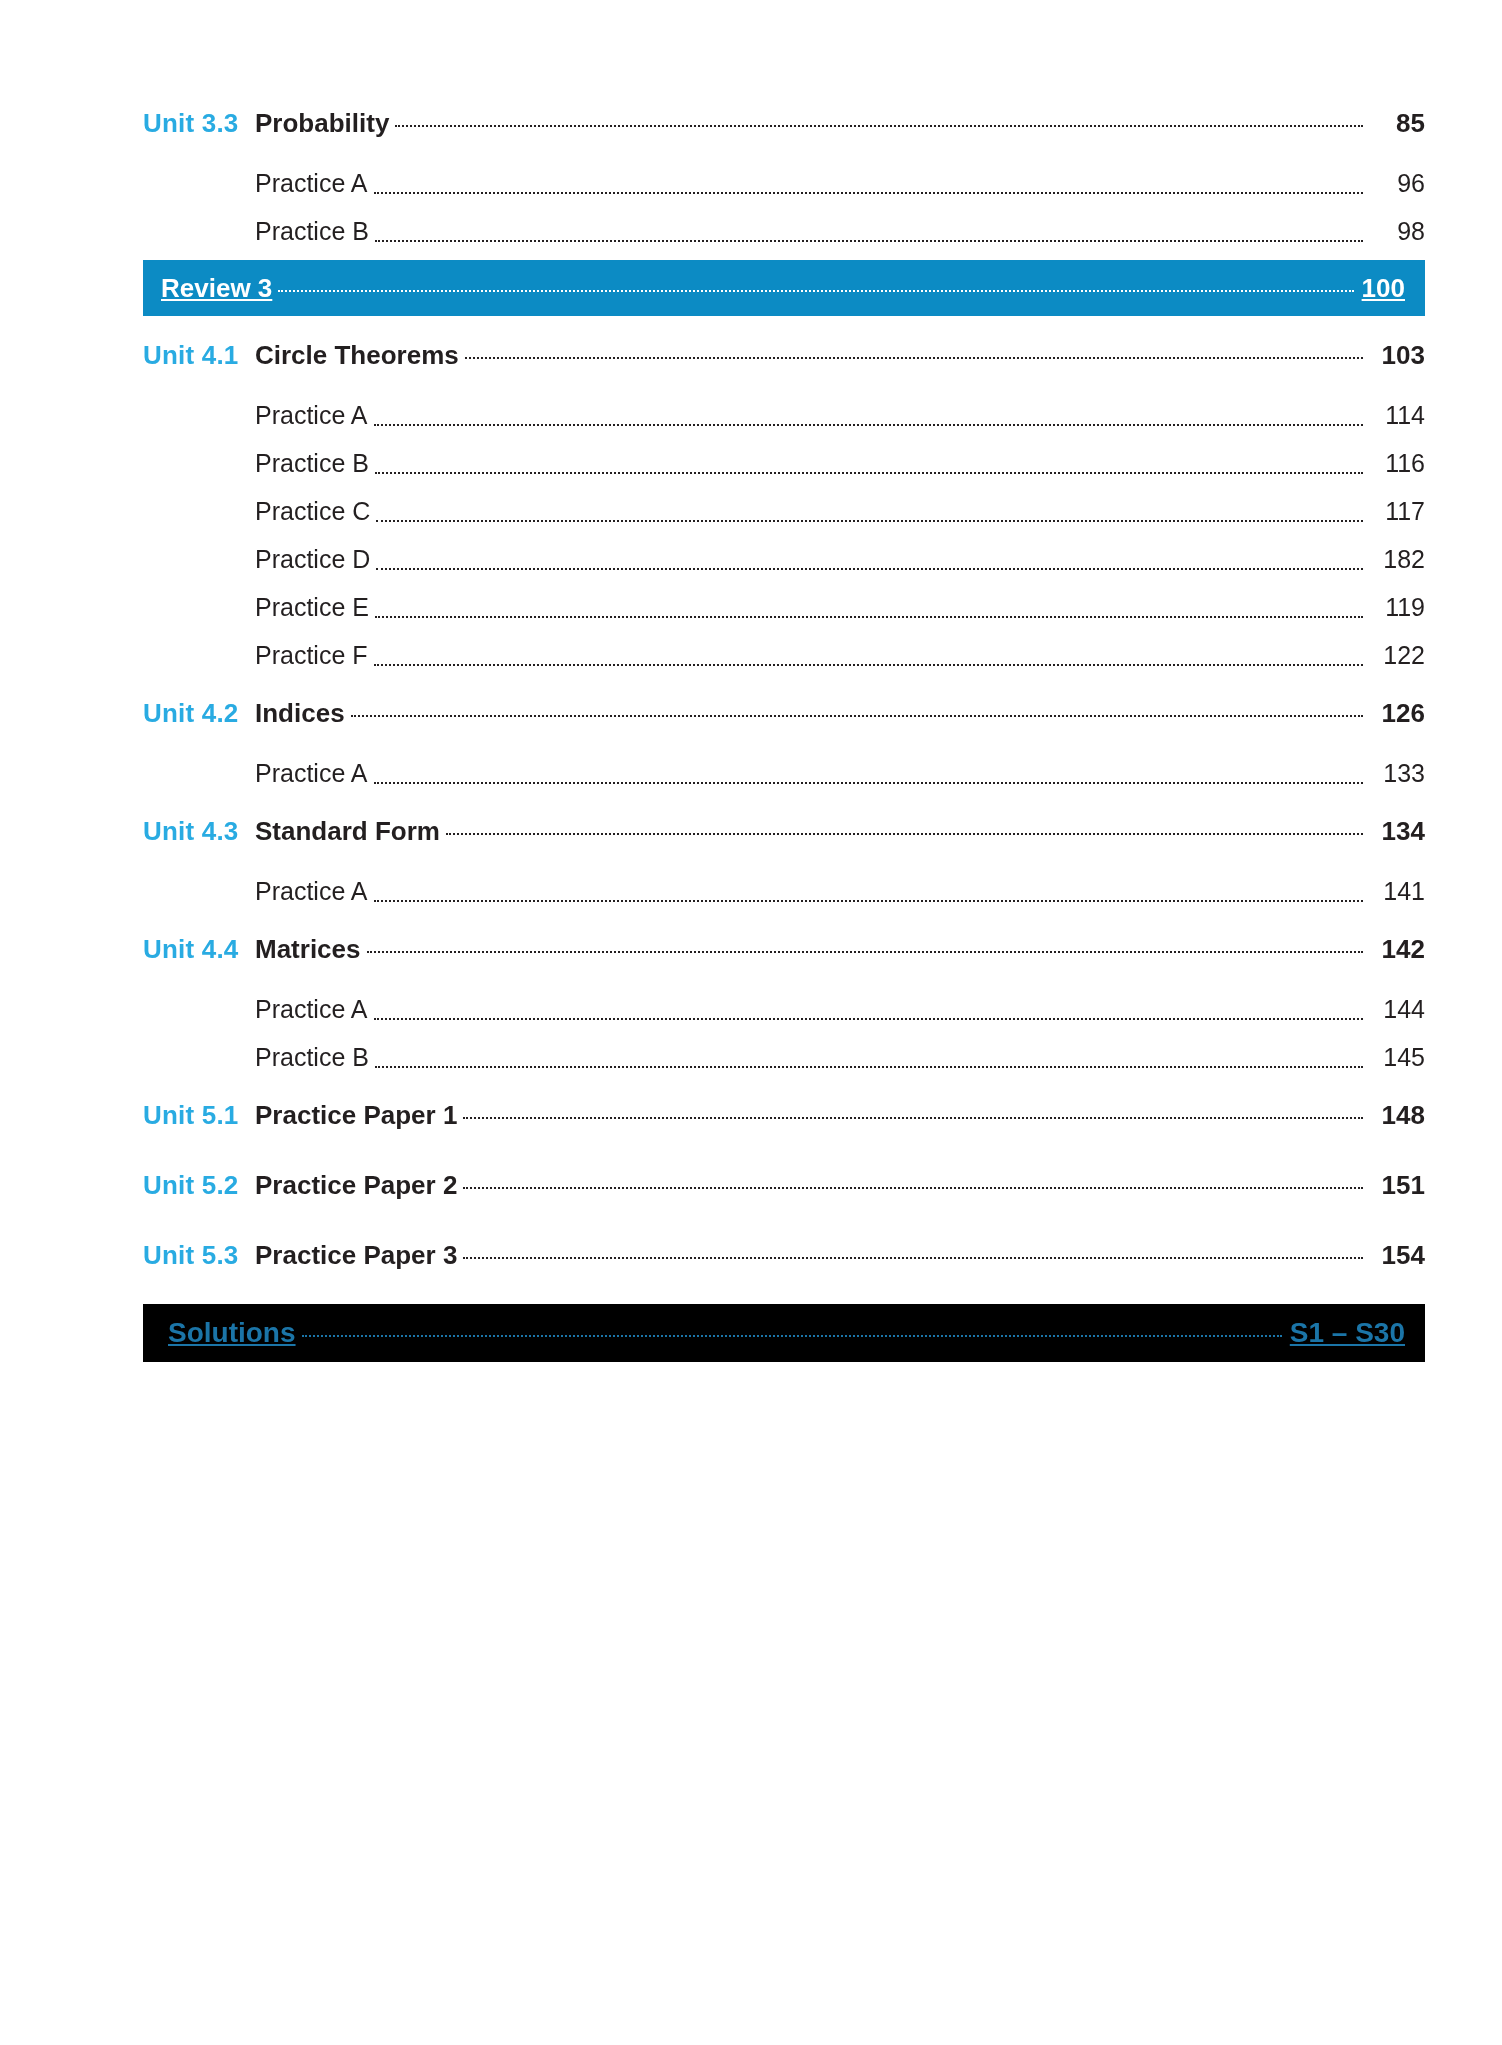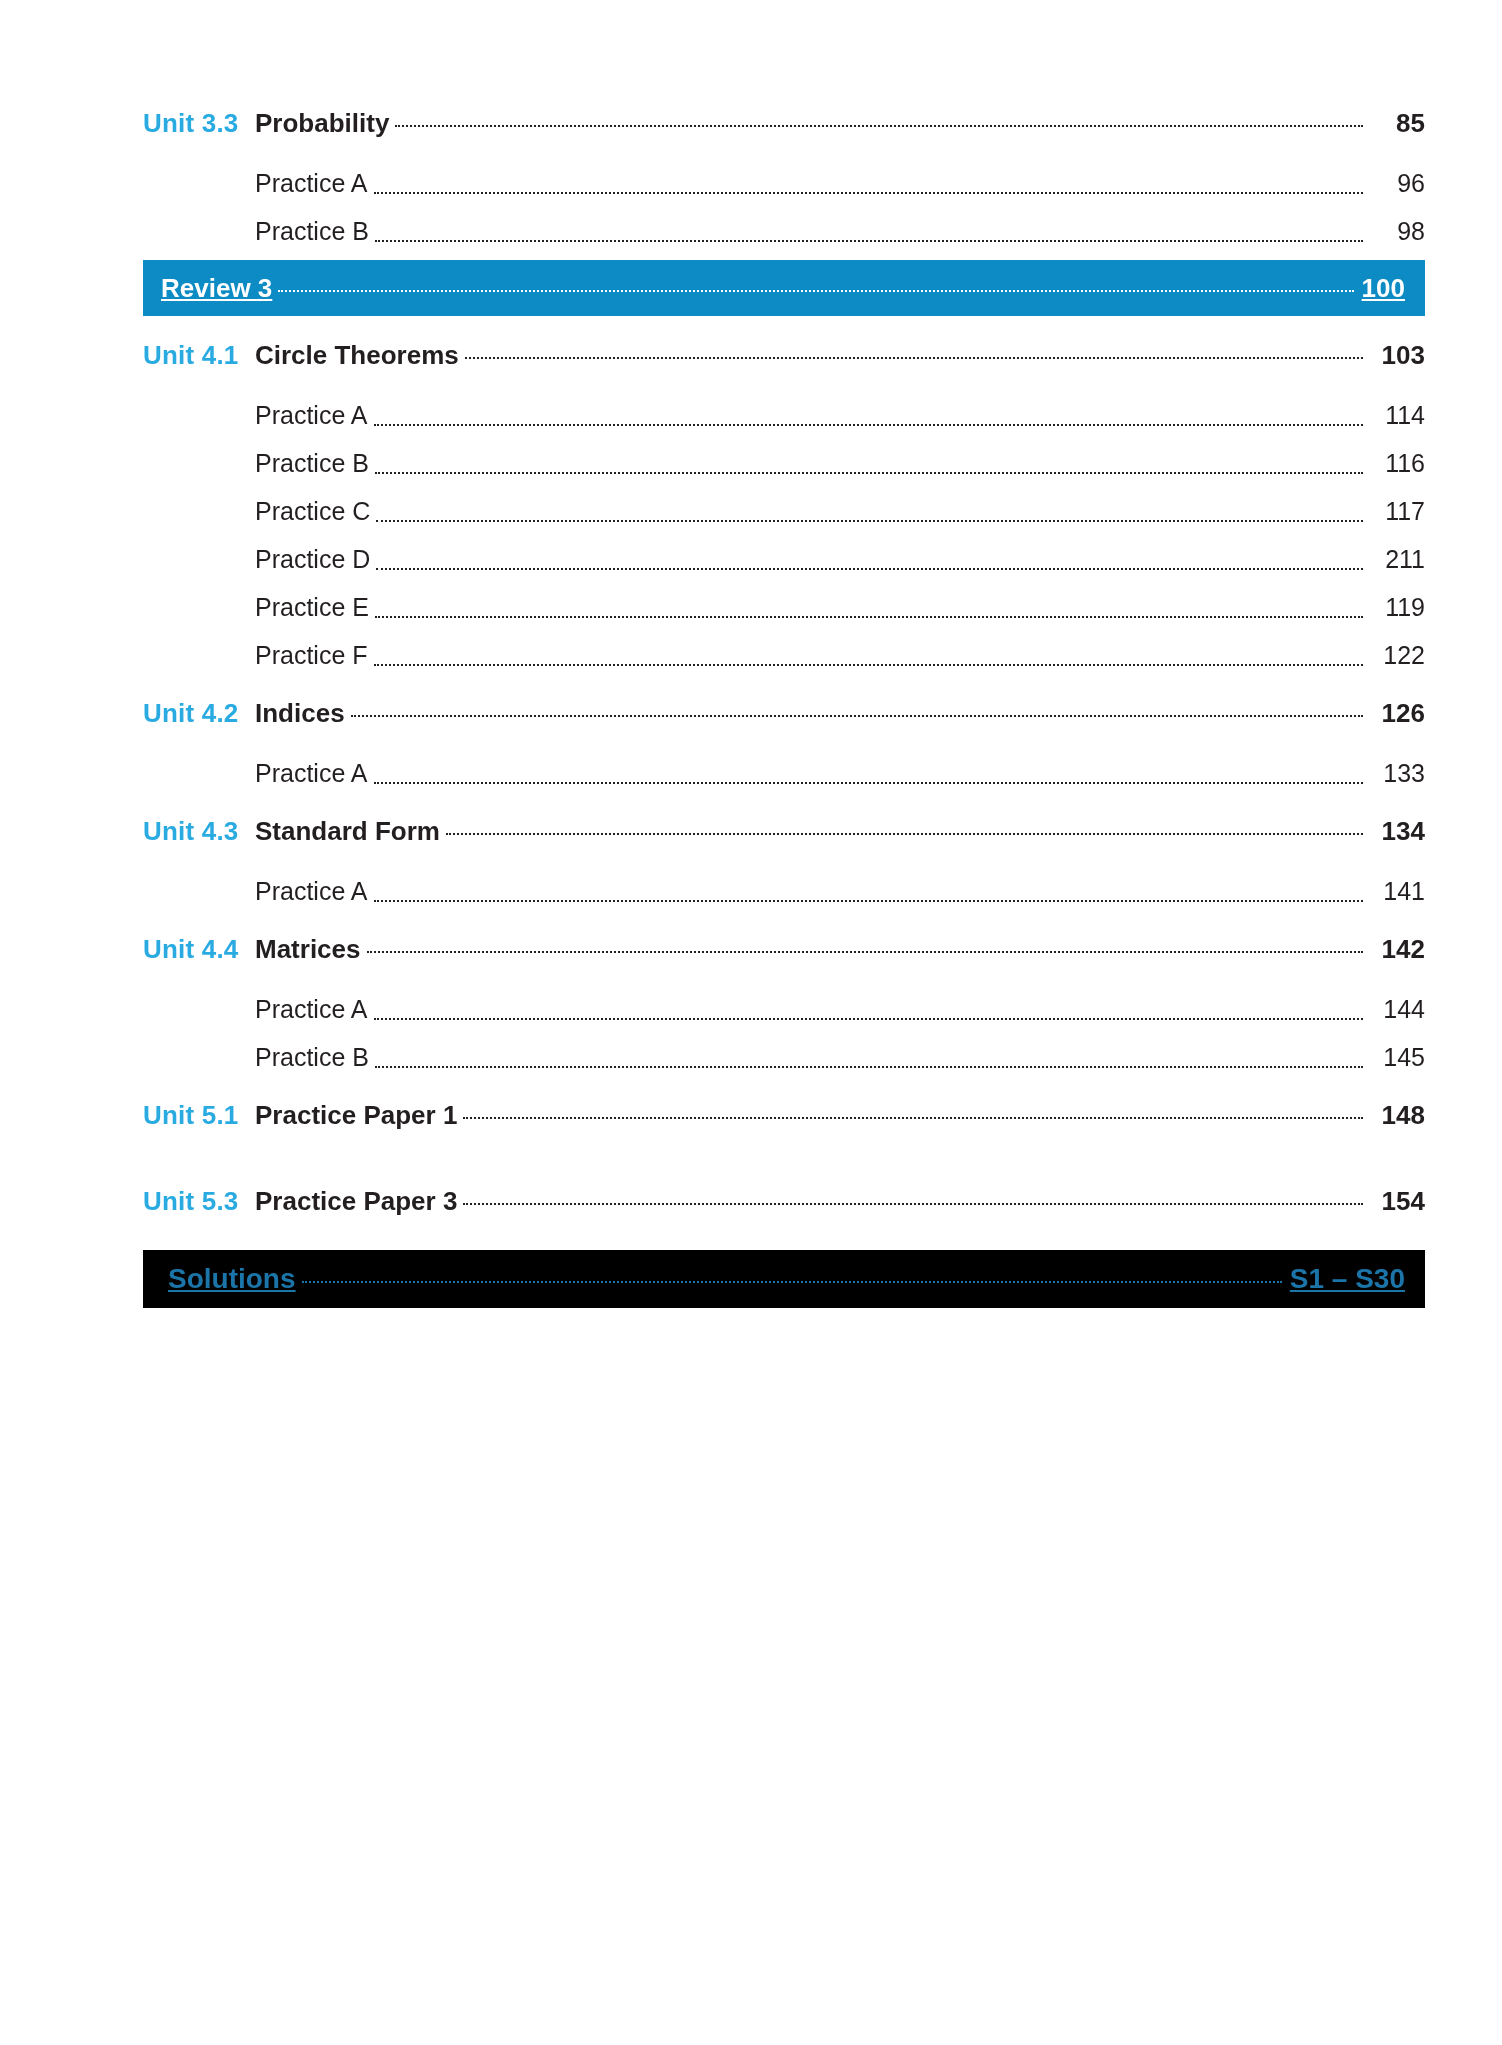--- a/index.html
+++ b/index.html
@@ -200,21 +200,21 @@
       <div class="row practice-row">
         <span class="practice-indent"></span>
         <span class="practice-title">Practice C</span>
         <span class="leader"></span>
         <span class="practice-page">117</span>
       </div>
       <div class="row practice-row">
         <span class="practice-indent"></span>
         <span class="practice-title">Practice D</span>
         <span class="leader"></span>
-        <span class="practice-page">211</span>
+        <span class="practice-page">182</span>
       </div>
       <div class="row practice-row">
         <span class="practice-indent"></span>
         <span class="practice-title">Practice E</span>
         <span class="leader"></span>
         <span class="practice-page">119</span>
       </div>
       <div class="row practice-row">
         <span class="practice-indent"></span>
         <span class="practice-title">Practice F</span>
@@ -267,20 +267,26 @@
         <span class="practice-page">145</span>
       </div>
       <div class="group-gap"></div>
       <div class="row unit-row">
         <span class="unit-no">Unit 5.1</span>
         <span class="unit-title">Practice Paper 1</span>
         <span class="leader"></span>
         <span class="unit-page">148</span>
       </div>
       <div class="group-gap"></div>
+      <div class="row unit-row">
+        <span class="unit-no">Unit 5.2</span>
+        <span class="unit-title">Practice Paper 2</span>
+        <span class="leader"></span>
+        <span class="unit-page">151</span>
+      </div>
       <div class="group-gap"></div>
       <div class="row unit-row">
         <span class="unit-no">Unit 5.3</span>
         <span class="unit-title">Practice Paper 3</span>
         <span class="leader"></span>
         <span class="unit-page">154</span>
       </div>
       <div class="small-gap"></div>
       <div class="row banner banner-solutions">
         <span class="banner-label">Solutions</span>

